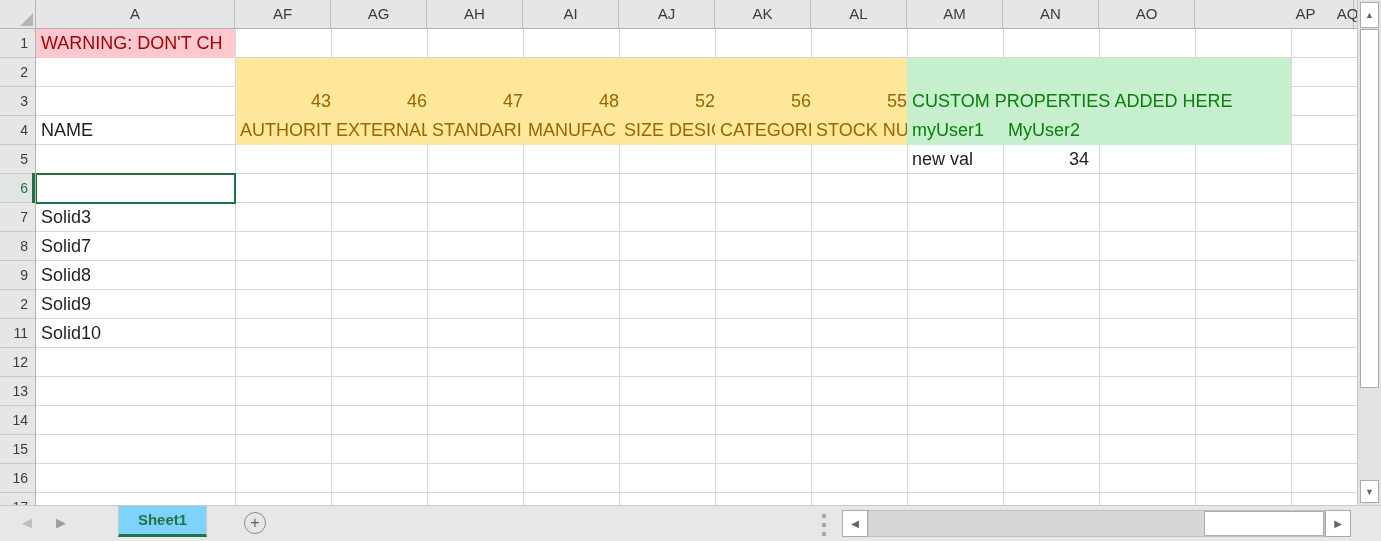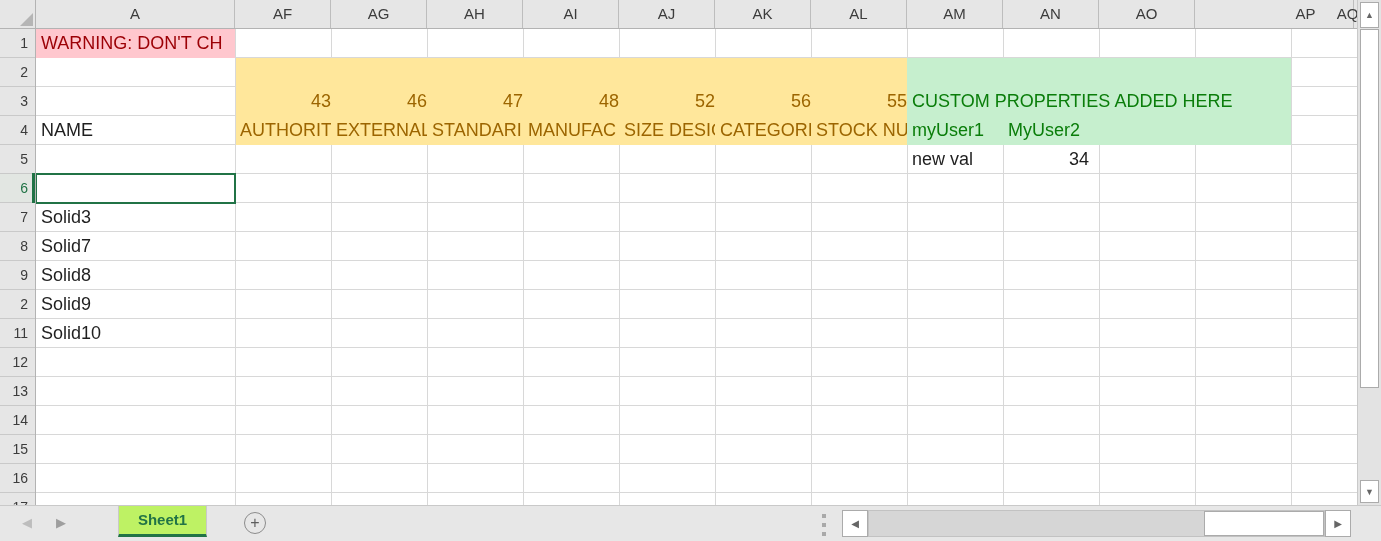--- a/index.html
+++ b/index.html
@@ -45,21 +45,21 @@
            border-left:1px solid #c9c9c9;box-sizing:border-box;}
   .sbtn{position:absolute;background:#fff;border:1px solid #ababab;box-sizing:border-box;
         display:flex;align-items:center;justify-content:center;font-size:9px;color:#666;}
   #vthumb{position:absolute;left:2px;top:29px;width:19px;height:359px;background:#fff;
           border:1px solid #ababab;box-sizing:border-box;}
 
   
   #bottombar{left:0;top:505px;width:1381px;height:36px;background:#e7e7e7;
              border-top:1px solid #c9c9c9;box-sizing:border-box;}
   .tabnav{position:absolute;top:7px;font-size:13px;line-height:20px;}
-  #sheettab{position:absolute;left:118px;top:0;width:89px;height:31px;background:#bef264;
+  #sheettab{position:absolute;left:118px;top:0;width:89px;height:31px;background:#7dd3fc;
             border-left:1px solid #c9c9c9;border-right:1px solid #c9c9c9;
             border-bottom:3px solid #217346;box-sizing:border-box;
             text-align:center;line-height:27px;font-size:15px;font-weight:bold;color:#217346;}
   #newsheet{position:absolute;left:244px;top:6px;width:22px;height:22px;border:1px solid #8c8c8c;
             border-radius:50%;box-sizing:border-box;text-align:center;line-height:19px;
             font-size:16px;color:#5e5e5e;}
   #splitdots{position:absolute;left:822px;top:8px;width:4px;height:22px;
              display:flex;flex-direction:column;justify-content:space-between;}
   #splitdots i{width:4px;height:4px;background:#a9a9a9;display:block;}
   #htrack{position:absolute;left:868px;top:4px;width:457px;height:27px;background:#d6d6d6;

